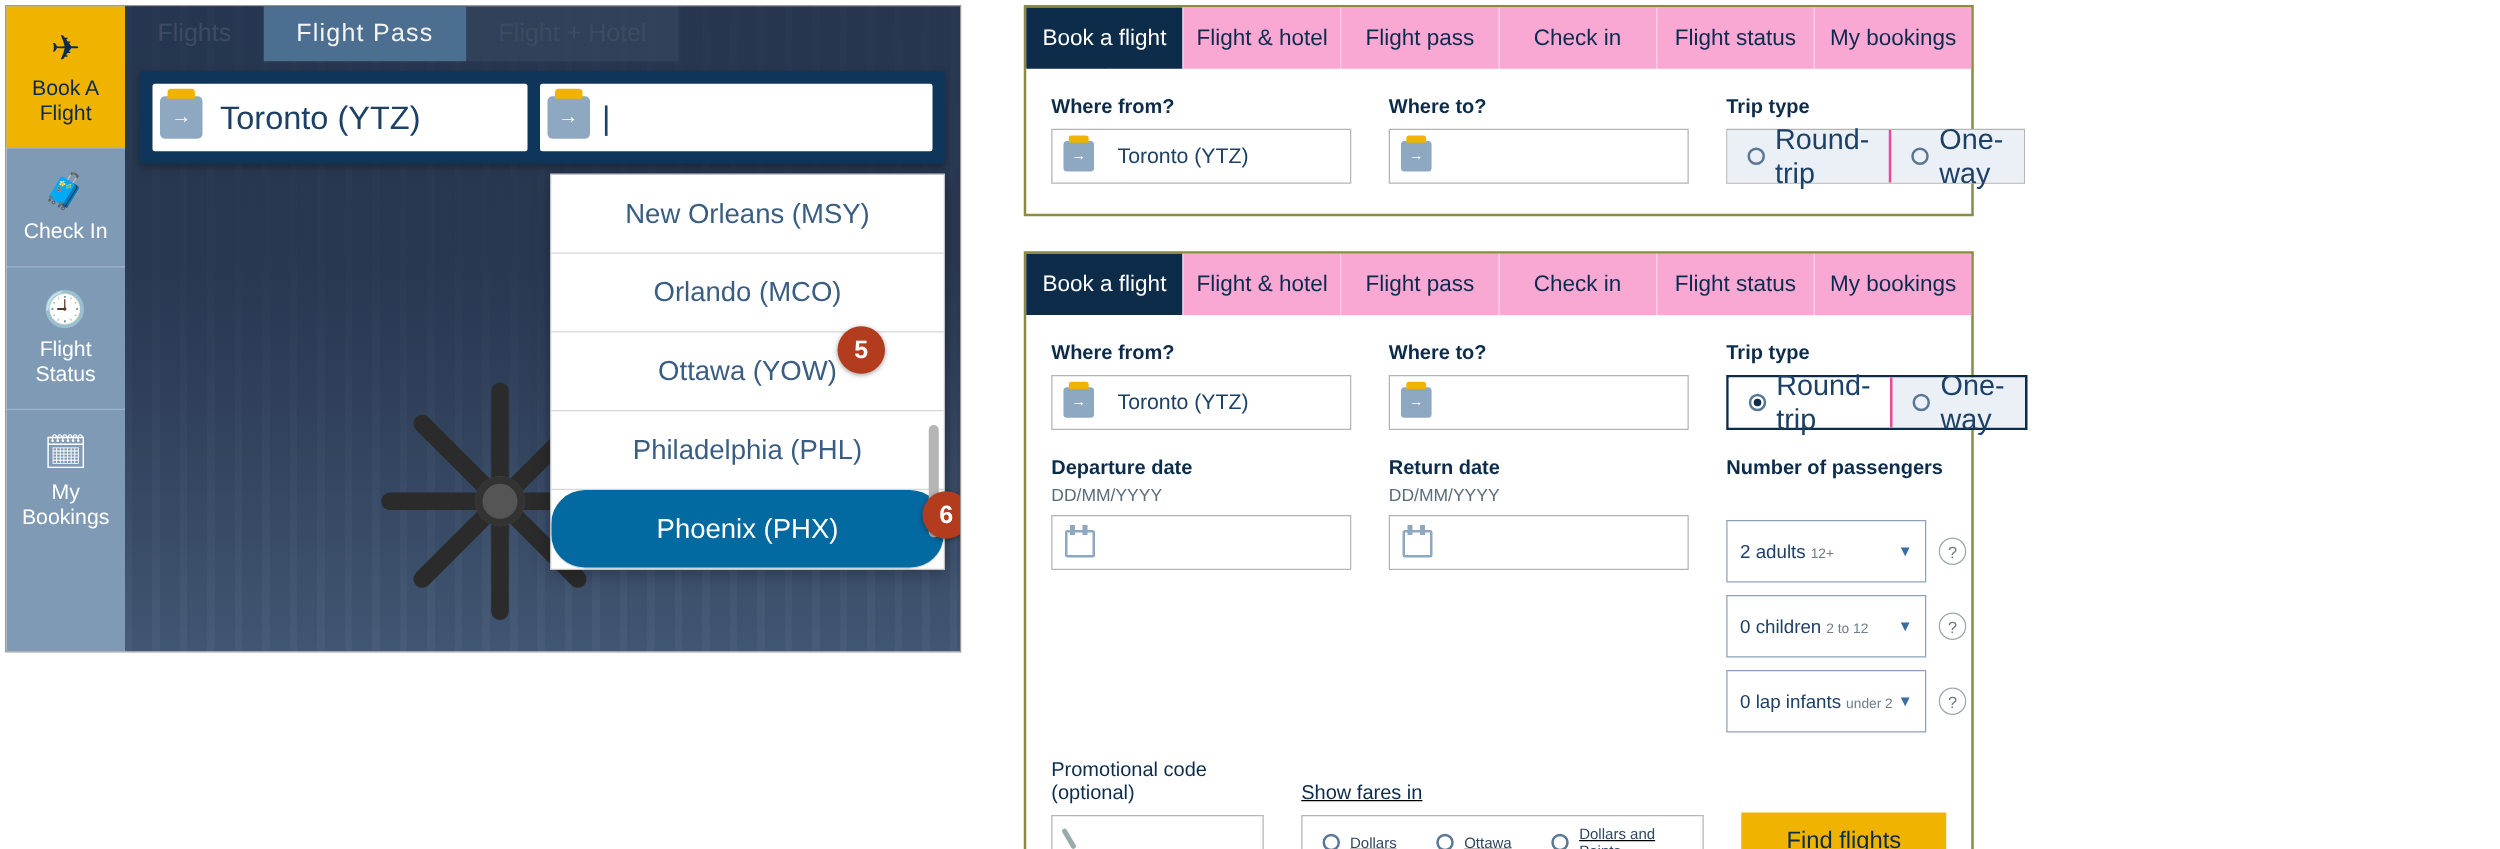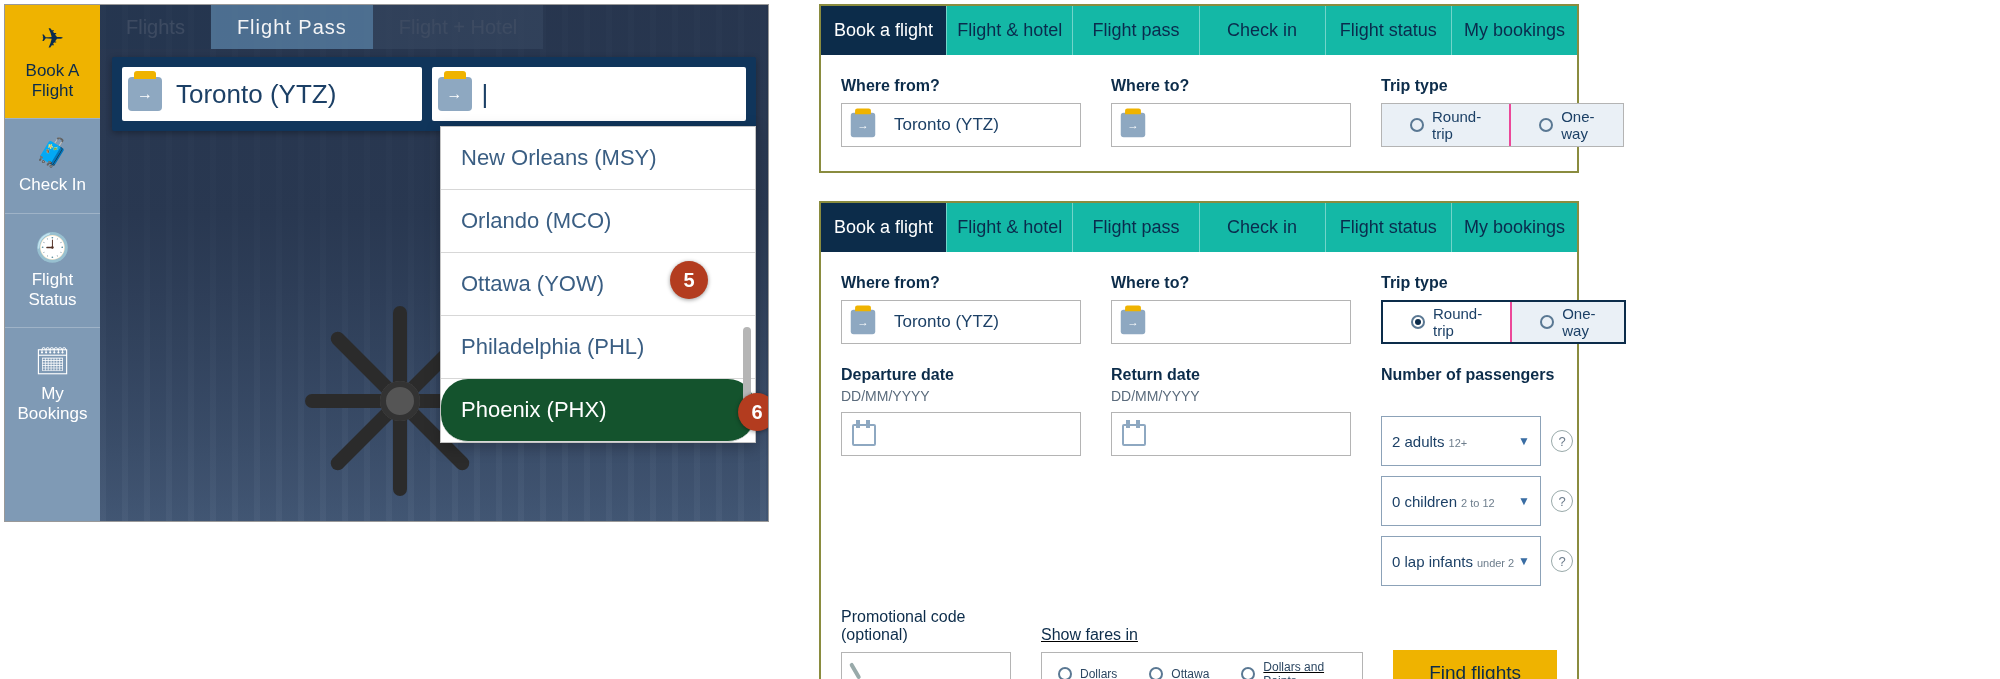--- a/index.html
+++ b/index.html
@@ -80,50 +80,50 @@
   content:'→'; color:#fff; position:absolute; inset:0; display:flex;
   align-items:center; justify-content:center; font-size:16px; font-weight:bold;
 }
 .search-box input {
   border:none; outline:none; font-size:26px; color:#1c4066;
   padding:0 14px; width:100%; background:transparent;
 }
 .caret-only { color:#1c4066; font-size:26px; padding-left:10px; animation: none;}
 
 .dropdown {
-  position:absolute; top:121px; left:340px; right:12px;
+  position:absolute; top:134px; left:340px; right:12px;
   background:#fff; border:1px solid #c4c4c4;
   box-shadow:0 4px 14px rgba(0,0,0,0.25);
-  max-height:380px; overflow:hidden;
+  max-height:380px; overflow:hidden;text-align:center;
 }
 .dropdown .dd-item {
   padding:18px 20px; font-size:22px; color:#3a5e83;
   border-bottom:1px solid #d7d7d7; cursor:pointer; position:relative;
 }
-.dropdown .dd-item.sel { background:#14532d; color:#fff;border-radius:27px; }
+.dropdown .dd-item.sel { background:#0369a1; color:#fff;border-radius:27px; }
 .dd-scroll {
   position:absolute; right:4px; top:200px; width:8px; height:90px;
   background:#b5b5b5; border-radius:4px;
 }
 .callout {
   position:absolute; width:38px; height:38px; background:#b33c1f; color:#fff;
   border-radius:50%; display:flex; align-items:center; justify-content:center;
   font-size:20px; font-weight:bold; z-index:5;
   box-shadow:0 1px 4px rgba(0,0,0,0.4);
 }
 
 
 .right-col { display:flex; flex-direction:column; gap:28px; }
 .widget {
   width:760px; border:2px solid #8a8c3f; background:#fff;
 }
 .wtabs { display:flex; }
 .wtab {
   flex:1; text-align:center; padding:14px 4px; font-size:18px;
-  background:#14b8a6; color:#0a2b4d; cursor:pointer; position:relative;
+  background:#f9a8d4; color:#0a2b4d; cursor:pointer; position:relative;
 }
 .wtab + .wtab { border-left:1px solid rgba(255,255,255,0.4); }
 .wtab.active { background:#0c2c4a; color:#fff; }
 .wtab.active::after{
   content:''; position:absolute; bottom:-9px; left:50%; transform:translateX(-50%);
   border:9px solid transparent; border-top-color:#0c2c4a;
 }
 .wbody { padding:22px 20px 24px; }
 .row { display:flex; gap:30px; margin-bottom:22px; }
 .field { display:flex; flex-direction:column; gap:8px; }
@@ -152,22 +152,22 @@
 .promo-icn{
   width:26px;height:26px;margin:0 8px;position:relative;transform:rotate(-30deg);
 }
 .promo-icn::before{
   content:'';position:absolute;inset:4px;border:2px solid #9aa;border-radius:3px;
 }
 .trip-type {
   border:1px solid #b4b4b4; display:flex; height:44px;
 }
 .trip-type .opt {
-  flex:1; display:flex; align-items:center; gap:8px; padding:0 28px;
-  font-size:15px; color:#1c4066; background:#eaf0f6;
+  flex:1; display:flex; align-items:center; gap:8px; padding:0 16px;
+  font-size:23px; color:#1c4066; background:#eaf0f6;
 }
 .trip-type .opt + .opt { border-left:2px solid #ec4899; }
 .trip-type .opt.sel { background:#fff; }
 .trip-type.selected-border { border:2px solid #0c2c4a; }
 .radio {
   width:14px; height:14px; border:2px solid #5a7893; border-radius:50%;
   display:inline-block; position:relative; flex-shrink:0;
 }
 .radio.checked::after{
   content:''; position:absolute; inset:2px; background:#0c2c4a; border-radius:50%;

